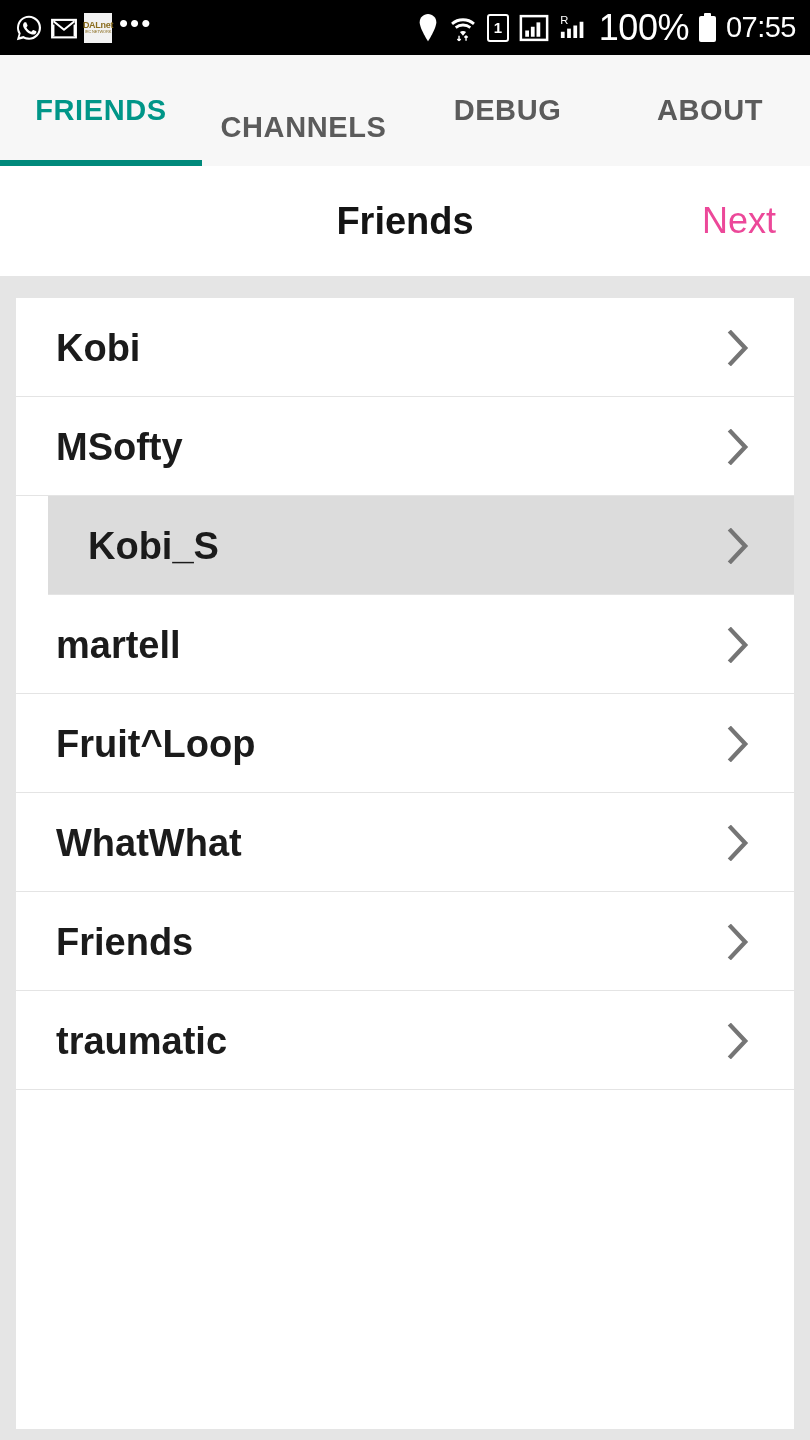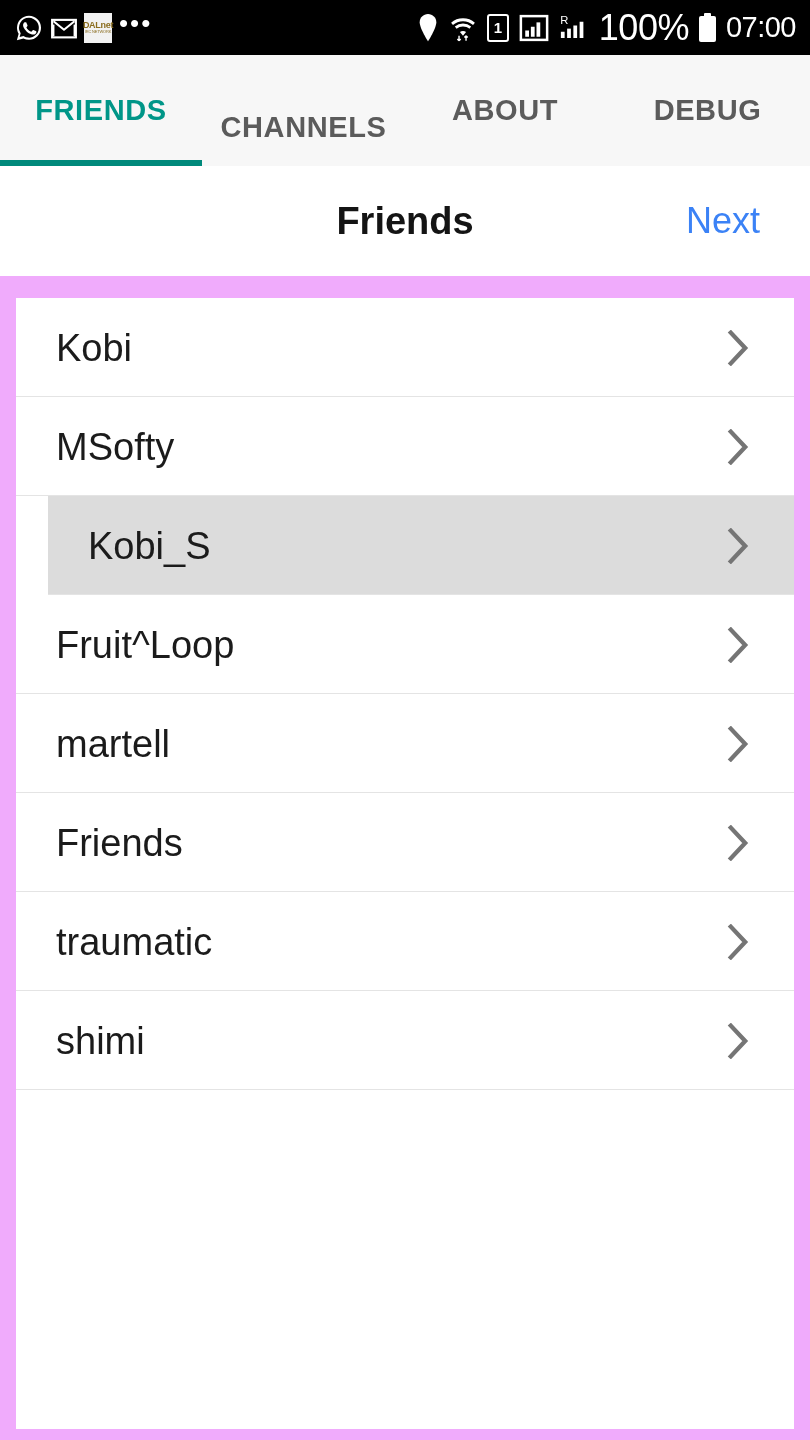--- a/index.html
+++ b/index.html
@@ -166,32 +166,33 @@
     position: absolute;
     left: 0;
     right: 0;
     text-align: center;
     font-size: 38px;
     font-weight: bold;
     color: #141414;
   }
   .header-action {
     position: absolute;
-    right: 50px;
+    right: 34px;
     font-size: 36px;
-    color: #3b82f6;
+    color: #ec4899;
     cursor: pointer;
   }
 
   
   .list-area {
-    background: #f0abfc;
+    background: #e5e5e5;
     padding: 22px 16px 11px 16px;
     box-sizing: border-box;
     height: calc(1440px - 55px - 111px - 110px);
+    font-weight: bold;
   }
   .list-card {
     background: #ffffff;
     height: 100%;
     box-sizing: border-box;
     overflow: hidden;
   }
   .list-row {
     position: relative;
     height: 99px;
@@ -292,29 +293,29 @@
           <rect x="6.5" y="12.5" width="3" height="7.5" fill="#ffffff"></rect>
           <rect x="11.5" y="10" width="3" height="10" fill="#ffffff"></rect>
           <rect x="16.5" y="7" width="3" height="13" fill="#ffffff"></rect>
         </svg>
       </span>
       <span class="batt-pct">100%</span>
       <span class="battery">
         <span class="cap"></span>
         <span class="body"></span>
       </span>
-      <span class="clock">07:00</span>
+      <span class="clock">07:55</span>
     </div>
   </div>
 
   <div class="tab-bar">
     <div class="tab active w1">FRIENDS</div>
     <div class="tab w2">CHANNELS</div>
+    <div class="tab w4">DEBUG</div>
     <div class="tab w3">ABOUT</div>
-    <div class="tab w4">DEBUG</div>
     <div class="tab-underline"></div>
   </div>
 
   <div class="header-row">
     <div class="header-title">Friends</div>
     <div class="header-action">Next</div>
   </div>
 
   <div class="list-area">
     <div class="list-card">
@@ -344,39 +345,48 @@
         <span class="name">Kobi_S</span>
         <span class="chev">
           <svg width="22" height="36" viewBox="0 0 12 20">
               <path d="M2 1.5 L10 10 L2 18.5" fill="none" stroke="#757575" stroke-width="2.4" stroke-linecap="square"></path>
             </svg>
         </span>
         <span class="divider"></span>
       </div>
 
       <div class="list-row">
+        <span class="name">martell</span>
+        <span class="chev">
+          <svg width="22" height="36" viewBox="0 0 12 20">
+              <path d="M2 1.5 L10 10 L2 18.5" fill="none" stroke="#757575" stroke-width="2.4" stroke-linecap="square"></path>
+            </svg>
+        </span>
+        <span class="divider"></span>
+      </div>
+
+      <div class="list-row">
         <span class="name">Fruit^Loop</span>
         <span class="chev">
           <svg width="22" height="36" viewBox="0 0 12 20">
               <path d="M2 1.5 L10 10 L2 18.5" fill="none" stroke="#757575" stroke-width="2.4" stroke-linecap="square"></path>
             </svg>
         </span>
         <span class="divider"></span>
       </div>
 
       <div class="list-row">
-        <span class="name">martell</span>
-        <span class="chev">
-          <svg width="22" height="36" viewBox="0 0 12 20">
-              <path d="M2 1.5 L10 10 L2 18.5" fill="none" stroke="#757575" stroke-width="2.4" stroke-linecap="square"></path>
-            </svg>
-        </span>
-        <span class="divider"></span>
-      </div>
-
+        <span class="name">WhatWhat</span>
+        <span class="chev">
+          <svg width="22" height="36" viewBox="0 0 12 20">
+              <path d="M2 1.5 L10 10 L2 18.5" fill="none" stroke="#757575" stroke-width="2.4" stroke-linecap="square"></path>
+            </svg>
+        </span>
+        <span class="divider"></span>
+      </div>
 
       <div class="list-row">
         <span class="name">Friends</span>
         <span class="chev">
           <svg width="22" height="36" viewBox="0 0 12 20">
               <path d="M2 1.5 L10 10 L2 18.5" fill="none" stroke="#757575" stroke-width="2.4" stroke-linecap="square"></path>
             </svg>
         </span>
         <span class="divider"></span>
       </div>
@@ -384,28 +394,19 @@
       <div class="list-row">
         <span class="name">traumatic</span>
         <span class="chev">
           <svg width="22" height="36" viewBox="0 0 12 20">
               <path d="M2 1.5 L10 10 L2 18.5" fill="none" stroke="#757575" stroke-width="2.4" stroke-linecap="square"></path>
             </svg>
         </span>
         <span class="divider"></span>
       </div>
 
-      <div class="list-row">
-        <span class="name">shimi</span>
-        <span class="chev">
-          <svg width="22" height="36" viewBox="0 0 12 20">
-              <path d="M2 1.5 L10 10 L2 18.5" fill="none" stroke="#757575" stroke-width="2.4" stroke-linecap="square"></path>
-            </svg>
-        </span>
-        <span class="divider"></span>
-      </div>
 
       <div class="list-filler"></div>
 
     </div>
   </div>
 
 </div>
 
 </body></html>

